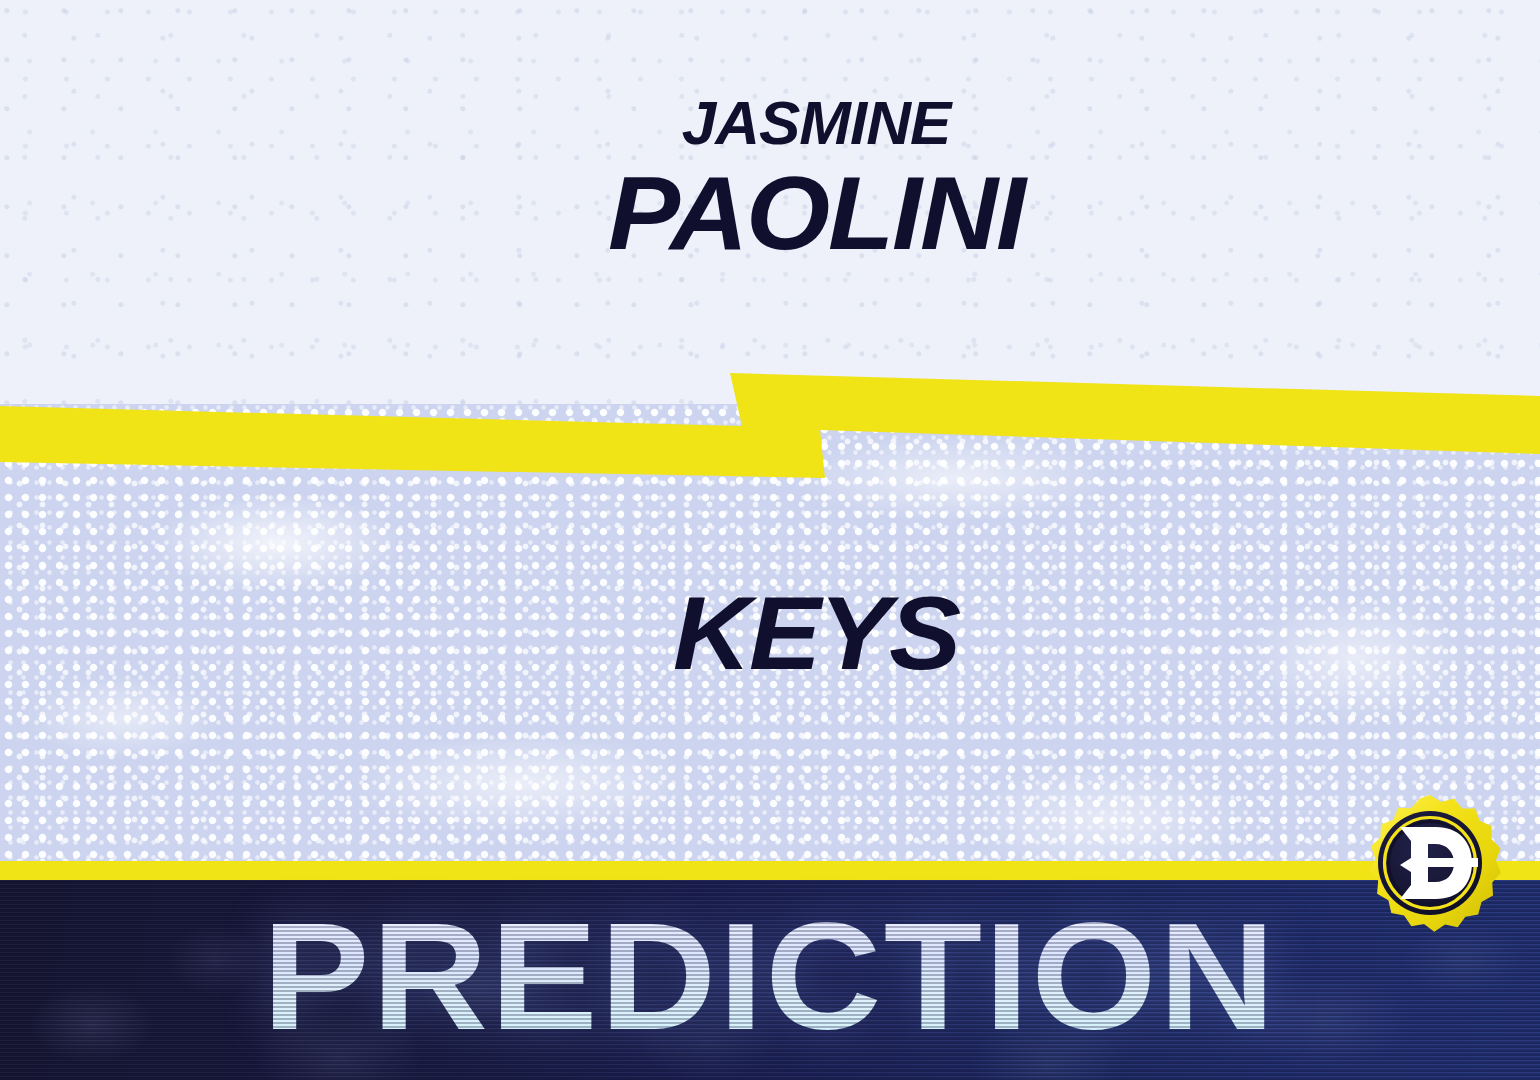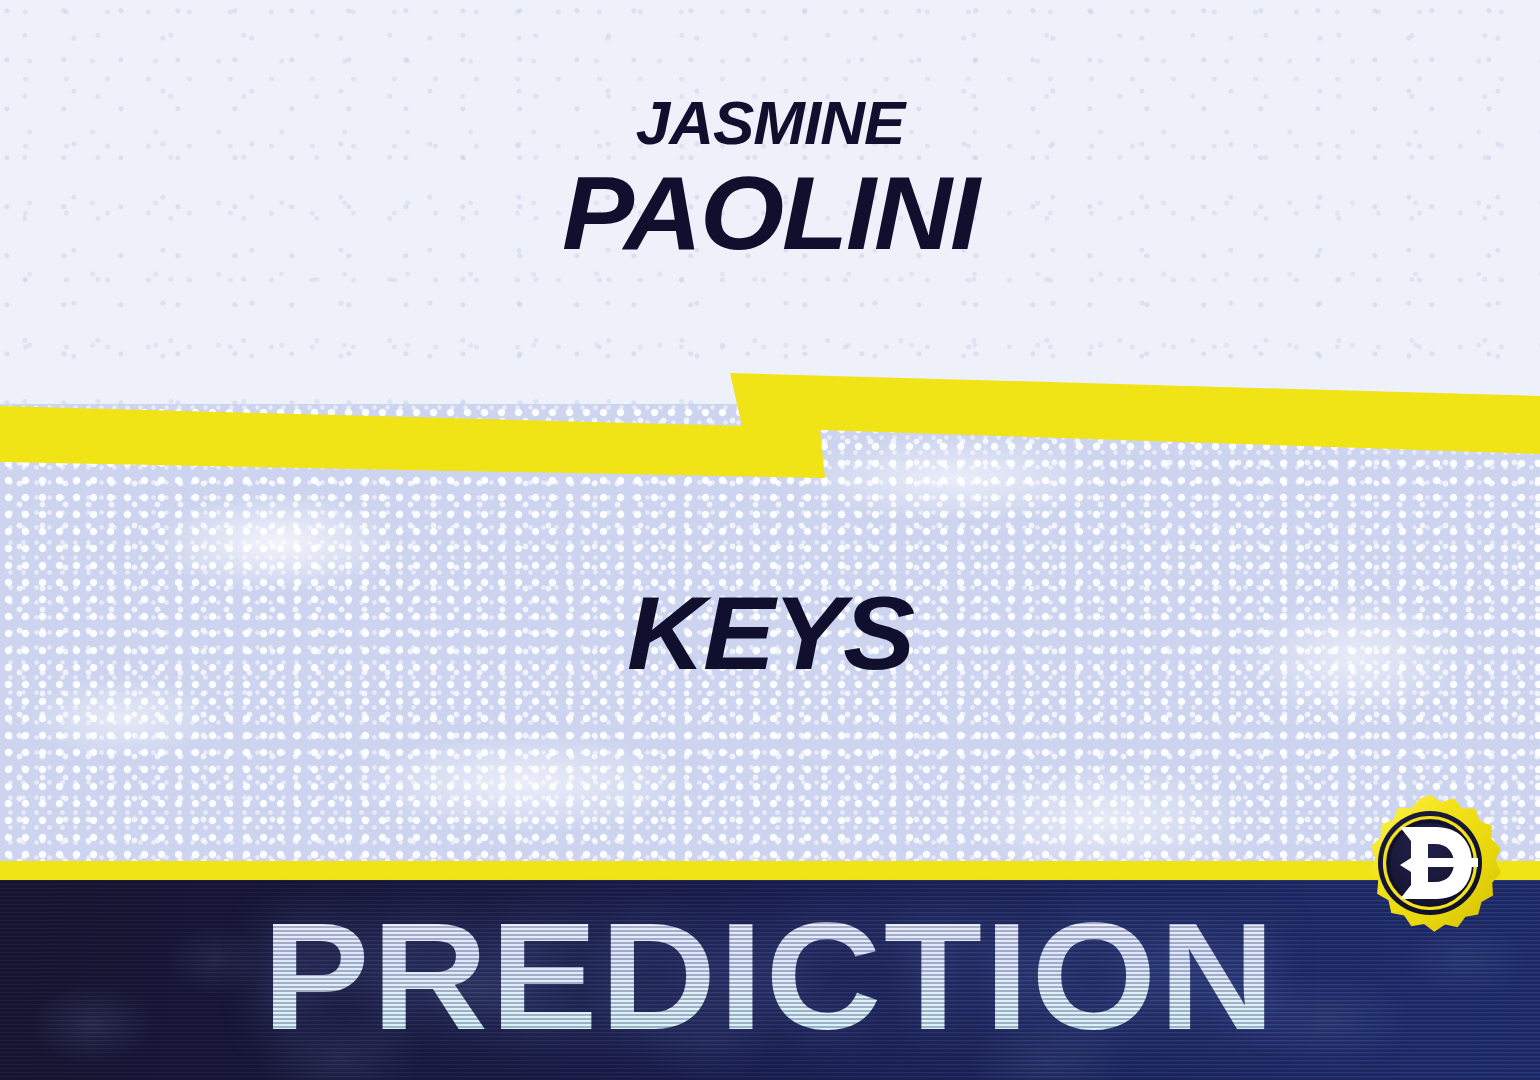--- a/index.html
+++ b/index.html
@@ -10,20 +10,21 @@
     background:#ffffff;
     font-family:"Liberation Sans", sans-serif;
     overflow:hidden;
   }
 
   #stage {
     position:relative;
     width:1540px; height:1080px;
     overflow:hidden;
     background:#8b5cf6;
+    padding-left:46px;
   }
 
   
   .bg-top {
     position:absolute; left:0; top:0; width:1540px; height:430px;
     background:#eef1f9;
   }
   .bg-top::after {
     content:""; position:absolute; inset:0;
     background-image:

